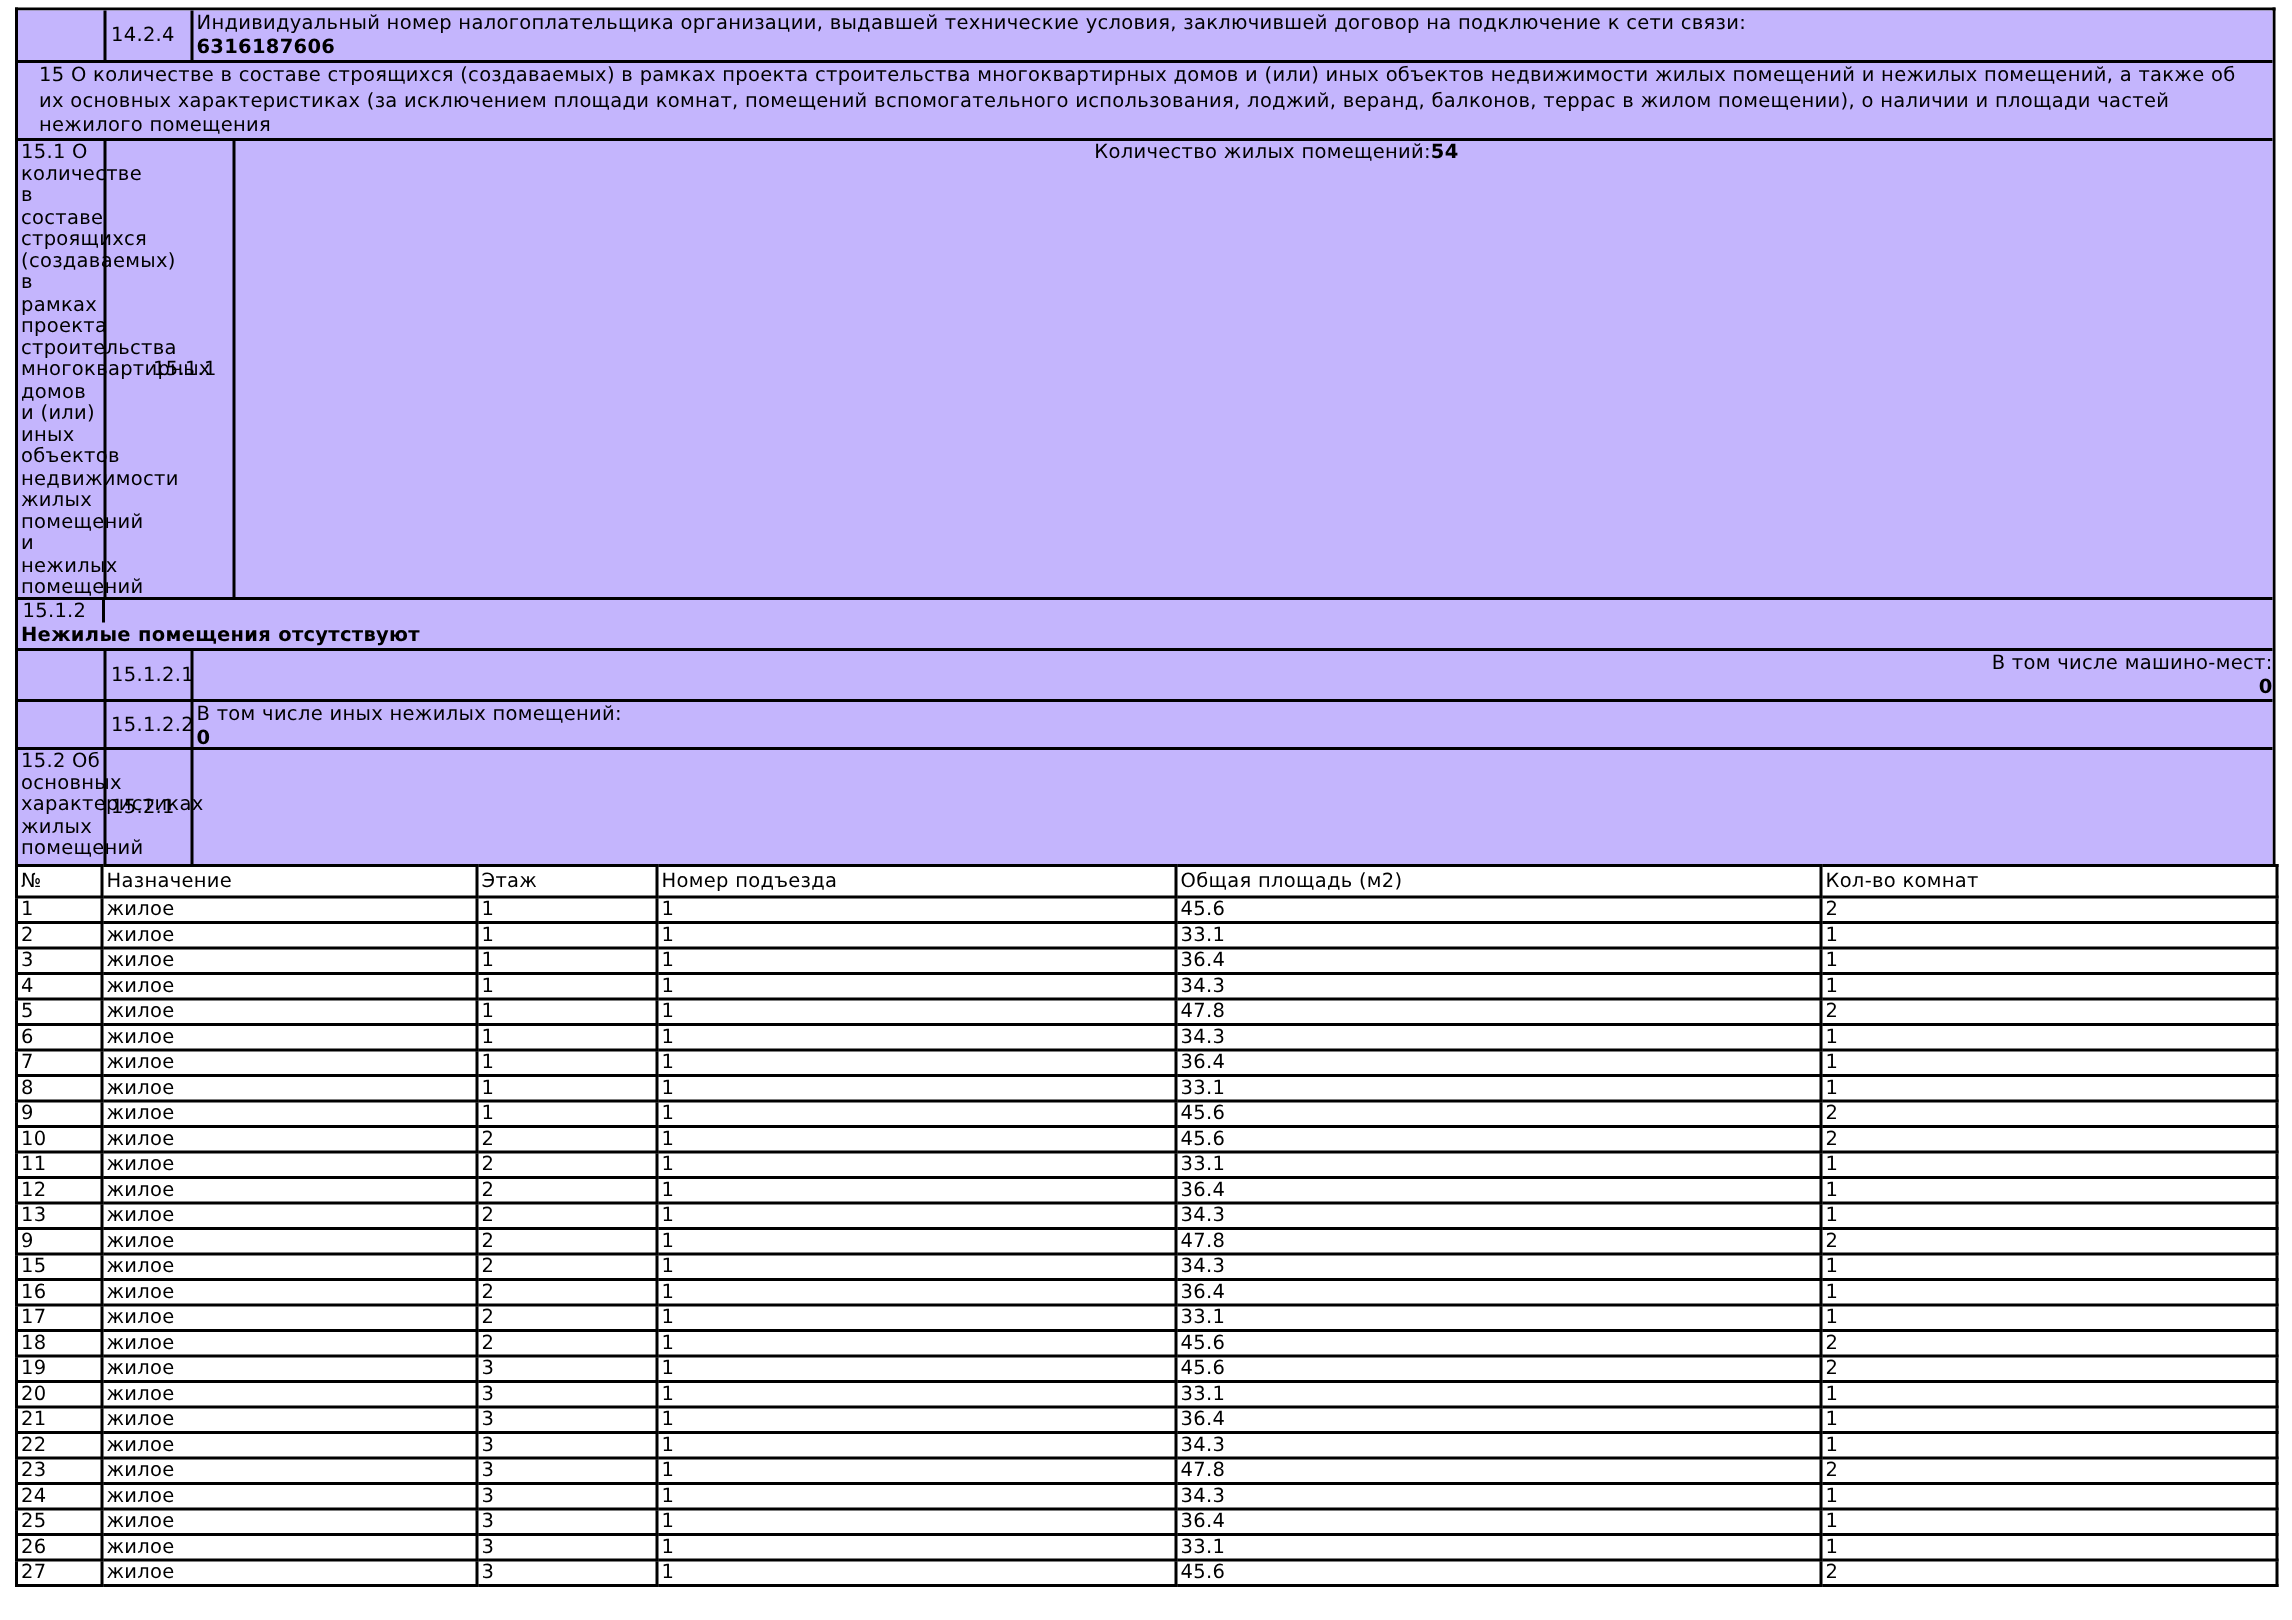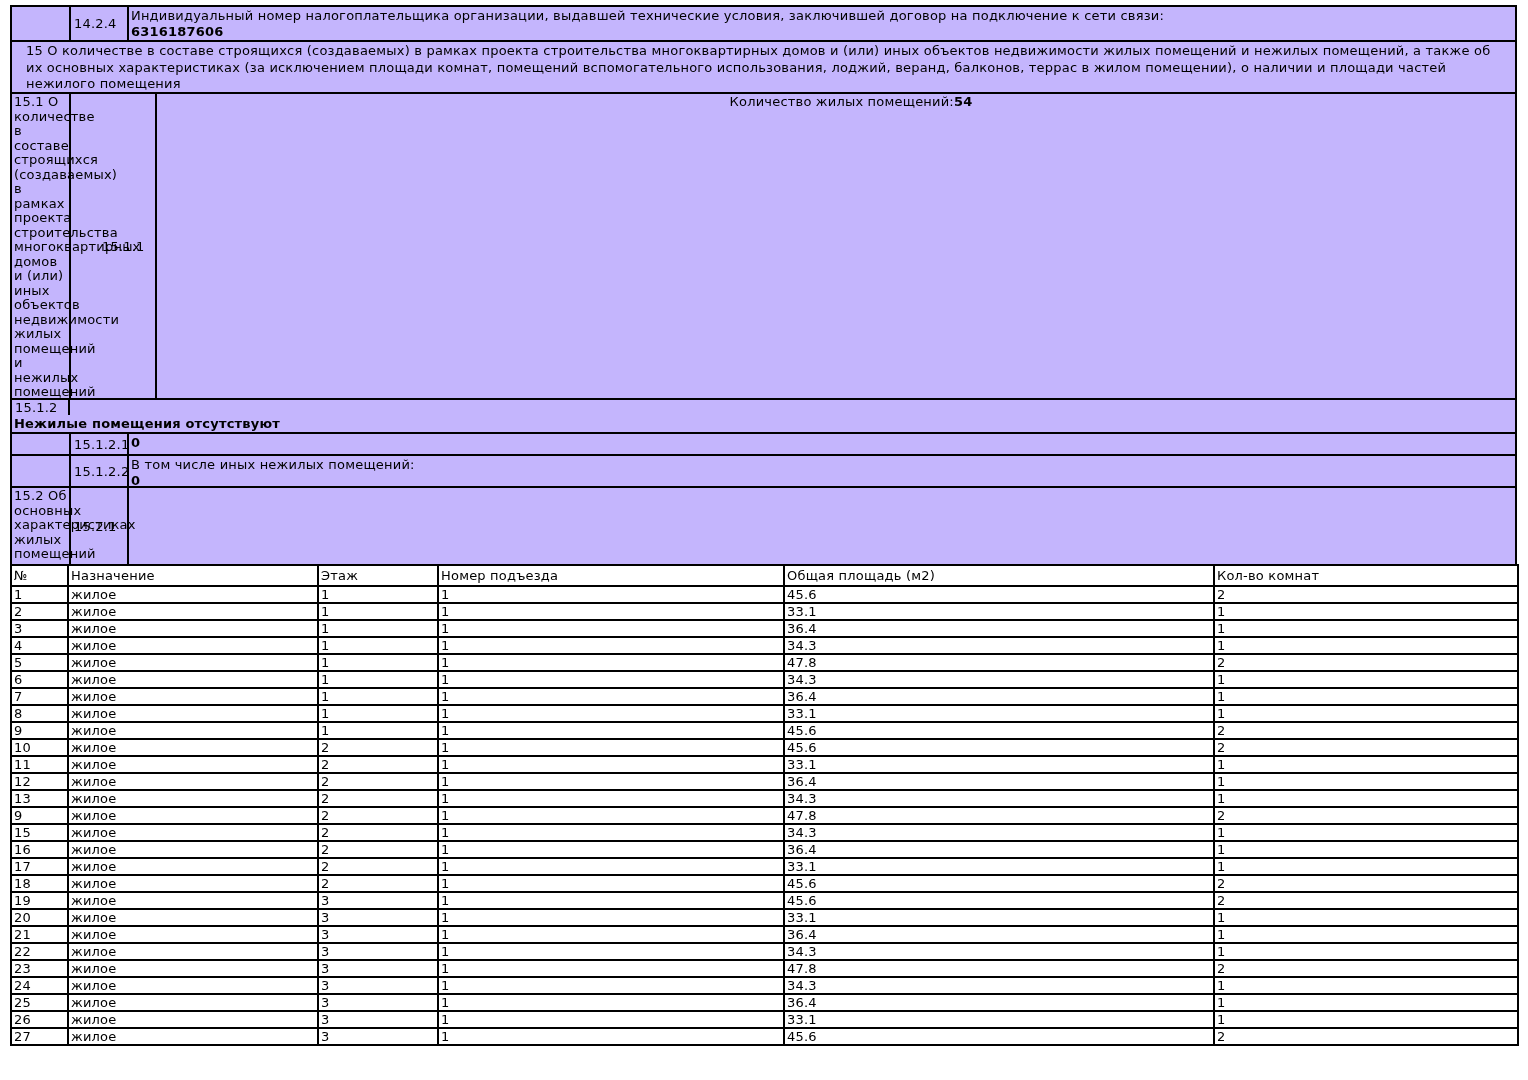--- a/index.html
+++ b/index.html
@@ -22,21 +22,21 @@
   .num { padding-left: 3px; position: relative; z-index: 2; white-space: nowrap; }
   .wrapcol { line-height: 14.5px; padding: 1px 0 0 2px; position: relative; z-index: 3; }
   .twoline { padding: 1px 0 0 2px; line-height: 16px; }
   .ccenter { display: flex; flex-direction: row; justify-content: center; padding-left: 2px; line-height: 16px; }
   .val { font-weight: bold; }
 
   .r-1424  { height: 35px; }
   .r-15    { height: 52px; display: block; padding: 1px 14px; line-height: 16.5px; }
   .r-151   { height: 306px; gap: 28px; }
   .r-1512  { height: 34px; flex-direction: column; }
-  .r-15121 { height: 22px; }
+  .r-15121 { height: 34px; text-align: right; }
   .r-15122 { height: 32px; }
   .r-152   { height: 76px; border-bottom: none; }
 
   
   table.apts { width: 1507px; border-collapse: collapse; table-layout: fixed; background: #fff; }
   .apts th, .apts td {
     border: 2px solid #000;
     font-weight: normal; text-align: left;
     padding: 0 0 0 2px; overflow: hidden; white-space: nowrap;
     font-size: 13px;
@@ -94,20 +94,21 @@
         <div class="val">Нежилые помещения отсутствуют</div>
       </div>
     </div>
 
     <div class="trow r-15121">
       <div class="c1"></div>
       <div class="c2 vcenter">
         <span class="num">15.1.2.1</span>
       </div>
       <div class="c3 twoline">
+        <div>В том числе машино-мест:</div>
         <div class="val">0</div>
       </div>
     </div>
 
     <div class="trow r-15122">
       <div class="c1"></div>
       <div class="c2 vcenter">
         <span class="num">15.1.2.2</span>
       </div>
       <div class="c3 twoline">

